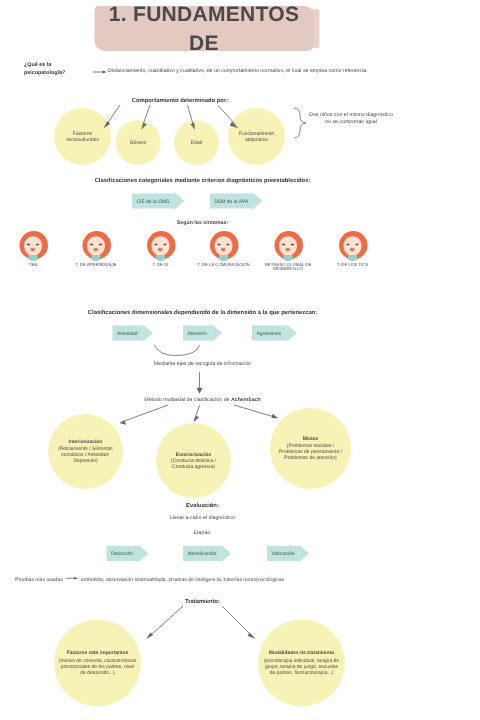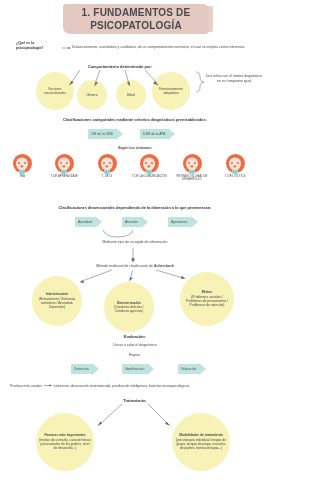--- a/index.html
+++ b/index.html
@@ -19,21 +19,21 @@
     background: #e3c9c2;
     border-radius: 3px 6px 4px 7px;
     display: flex; align-items: center; justify-content: center;
   }
   .banner::after {
     content: ""; position: absolute; right: -4px; top: 2px;
     width: 7px; height: 26px; background: #e3c9c2;
     border-radius: 2px; opacity: .85;
   }
   .banner-title {
-    font-size: 10px; font-weight: bold; letter-spacing: .2px;
+    font-size: 14px; font-weight: bold; letter-spacing: .2px;
     color: #4a4a4a; text-align: center; line-height: 1.35; z-index: 2;
   }
 
   
   .q-label {
     position: absolute; left: 16px; top: 41px; width: 46px;
     font-size: 3.6px; font-weight: bold; line-height: 1.35; color: #3b3b3b;
   }
   .q-answer {
     position: absolute; left: 72px; top: 44.5px; width: 196px;
@@ -119,21 +119,20 @@
   }
 </style>
 </head>
 <body>
 
 <div class="page">
 
   <div class="banner">
     <div class="banner-title">
       <span>1. FUNDAMENTOS DE</span><br>
-      <span>PSICOPATOLOGÍA</span>
     </div>
   </div>
 
   <div class="q-label">
     <span>¿Qué es la</span><br>
     <span>psicopatología?</span>
   </div>
   <div class="arrow-line">
     <svg width="9" height="4" viewBox="0 0 9 4">
         <line x1="0" y1="2" x2="7" y2="2" stroke="#555" stroke-width=".5"></line>

